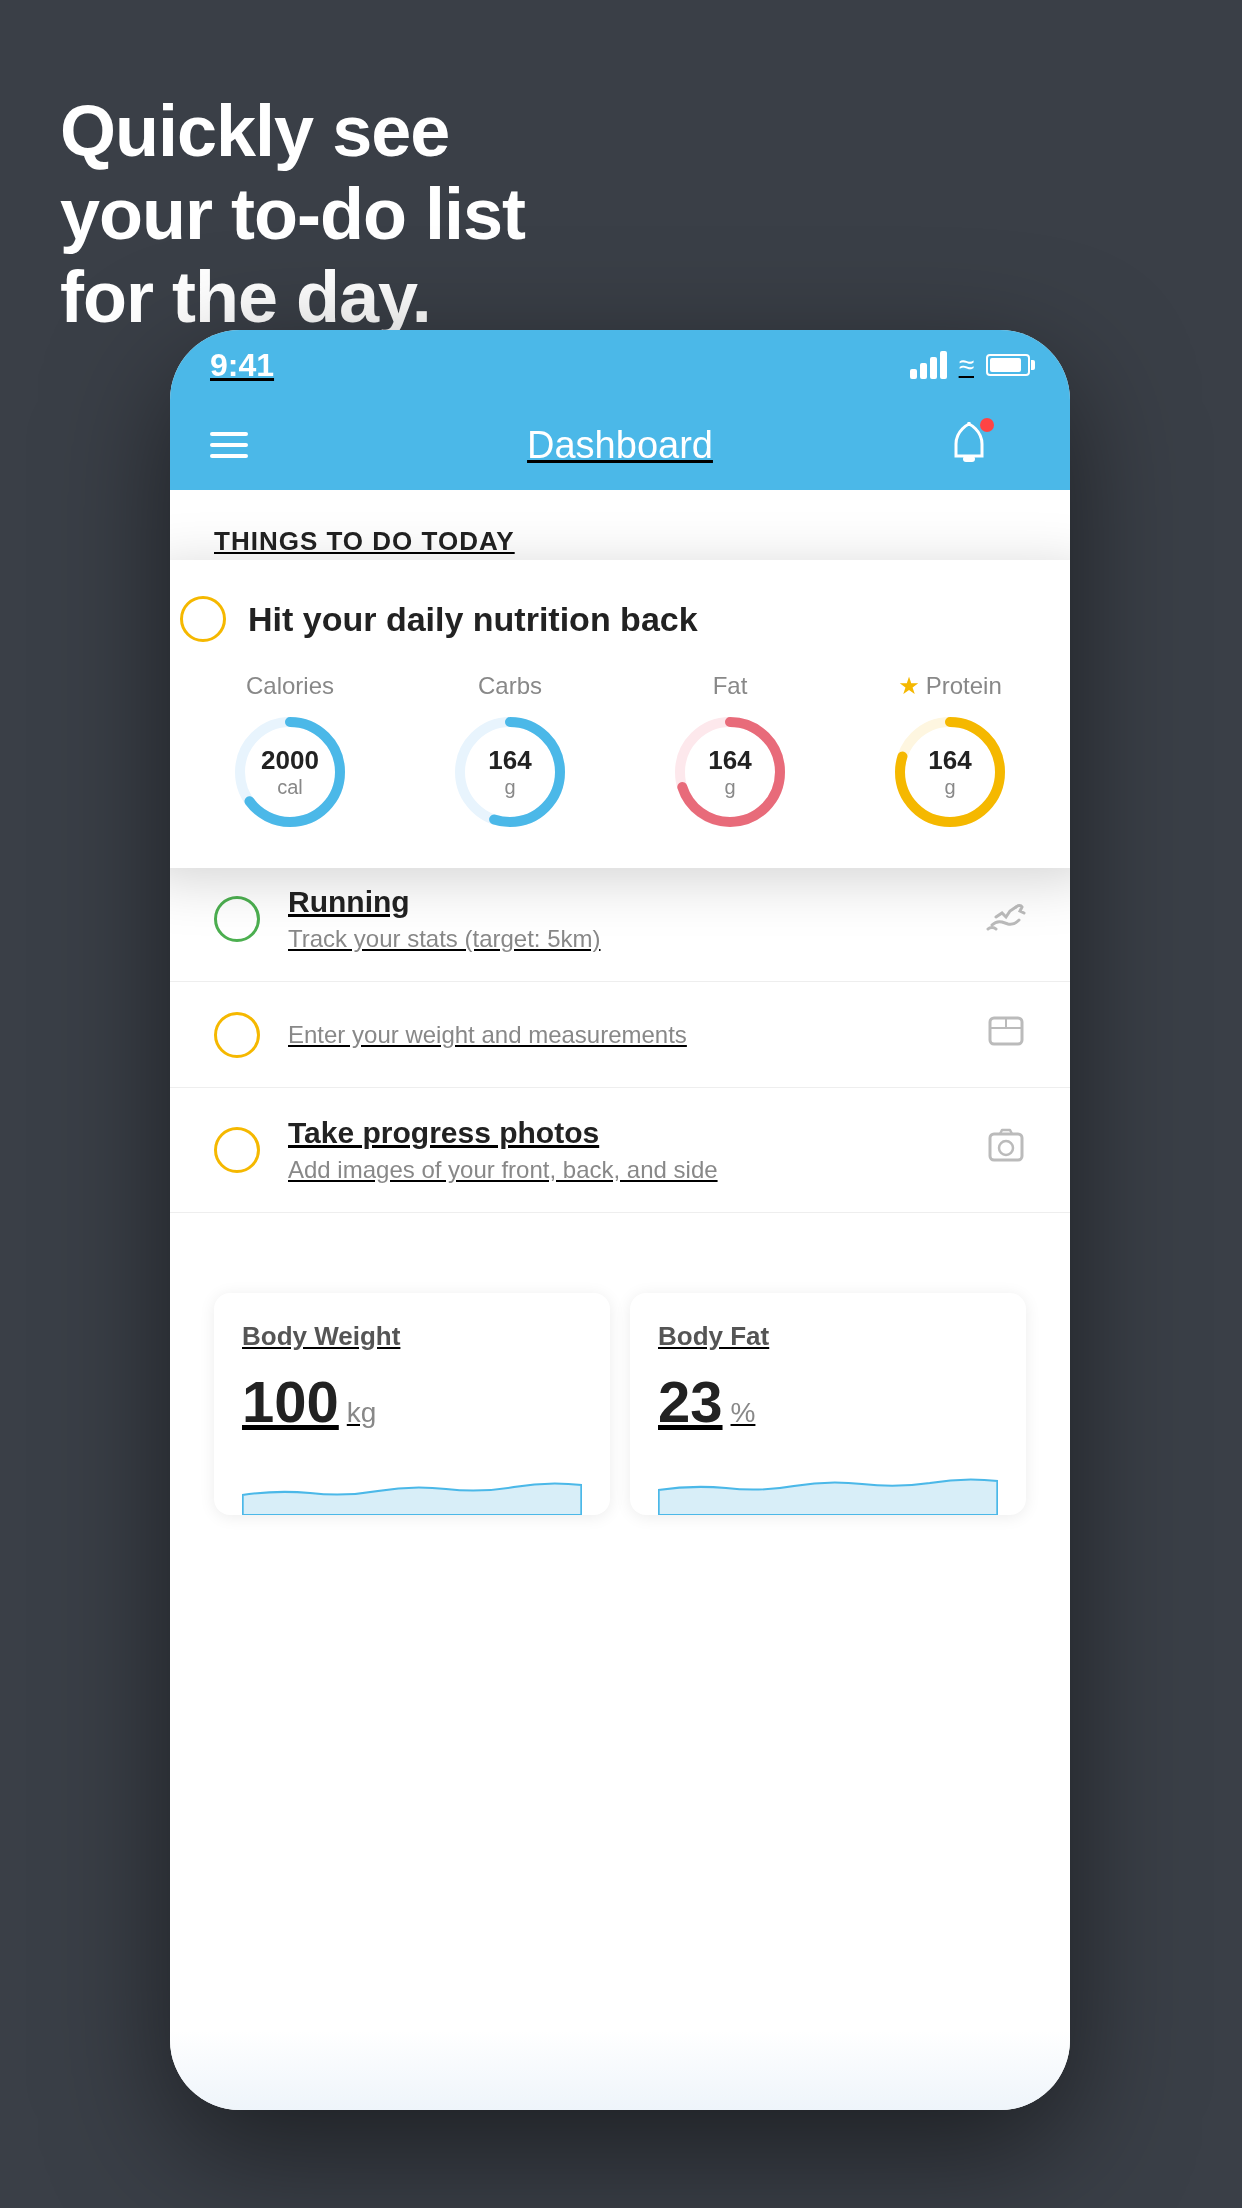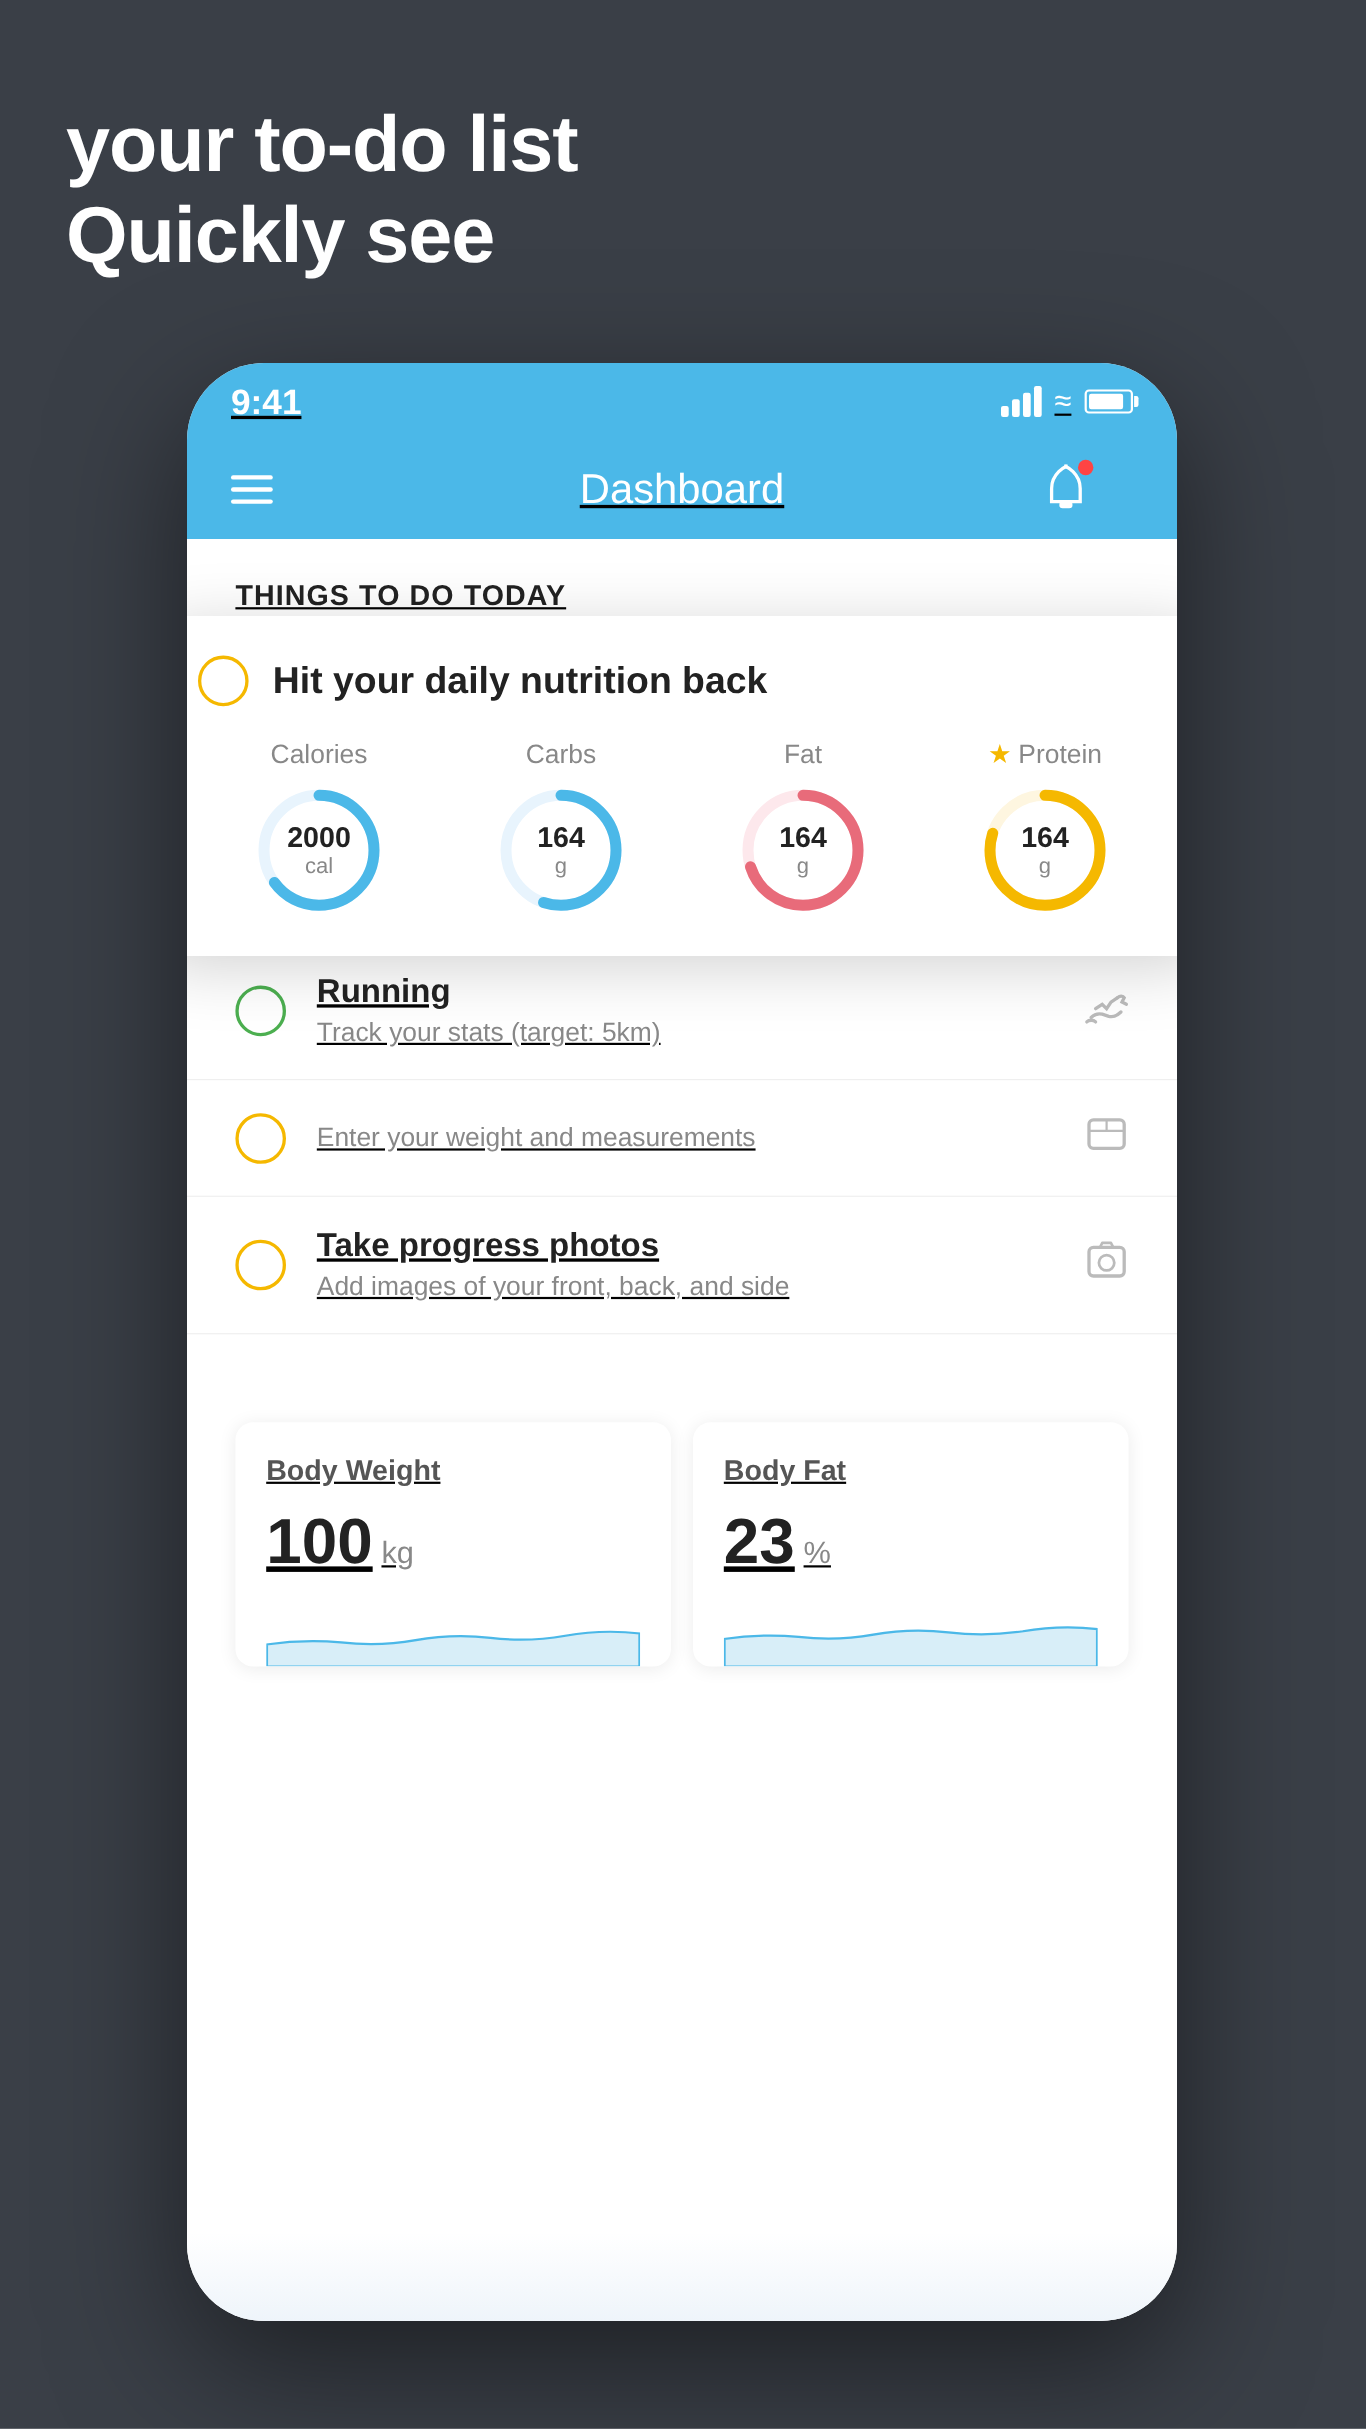--- a/index.html
+++ b/index.html
@@ -392,22 +392,23 @@
       left: 0;
       right: 0;
       height: 80px;
       background: linear-gradient(to bottom, transparent, rgba(200,220,240,0.3));
     }
   </style>
 </head>
 <body>
 
 <div class="hero-text">
+  <div>Quickly see</div>
   <div>your to-do list</div>
-  <div>Quickly see</div>
+  <div>for the day.</div>
 </div>
 
 <div class="phone-frame">
 
   <div class="status-bar">
     <span class="status-time">9:41</span>
     <div class="status-icons">
       <div class="signal-bars">
         <div class="signal-bar" style="height:10px"></div>
         <div class="signal-bar" style="height:16px"></div>

